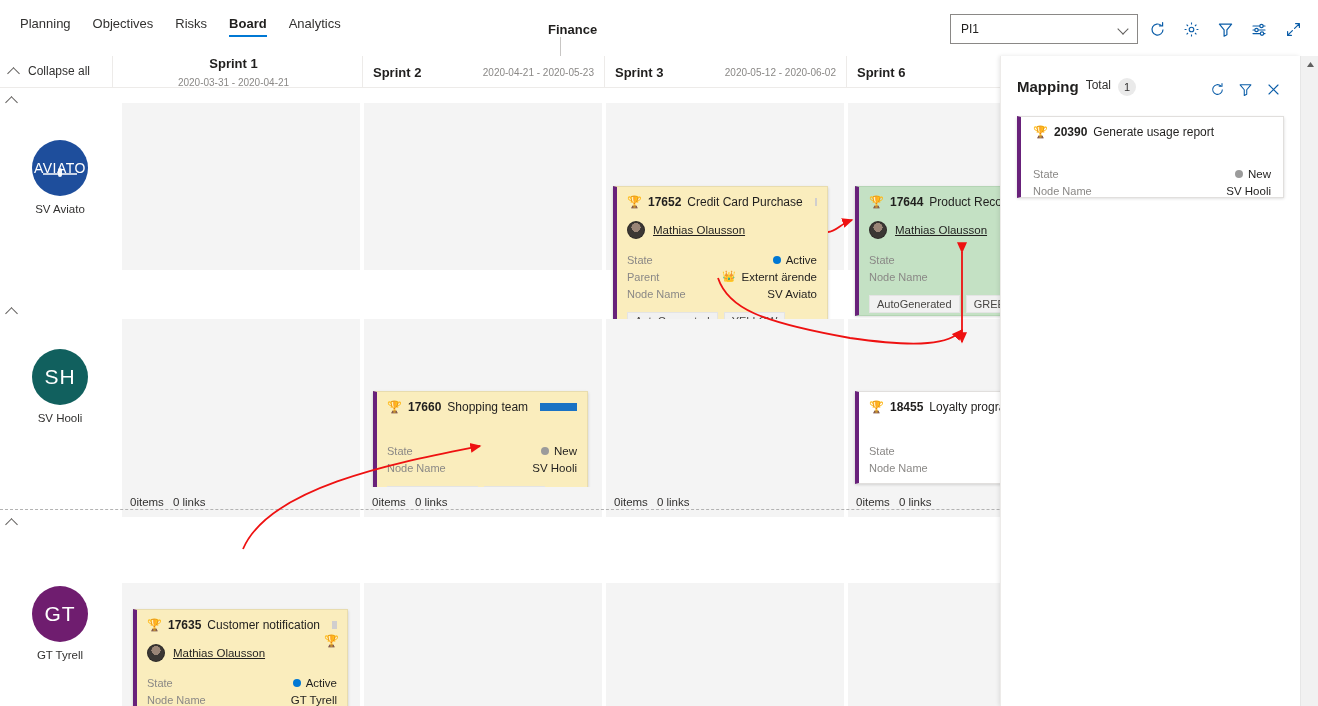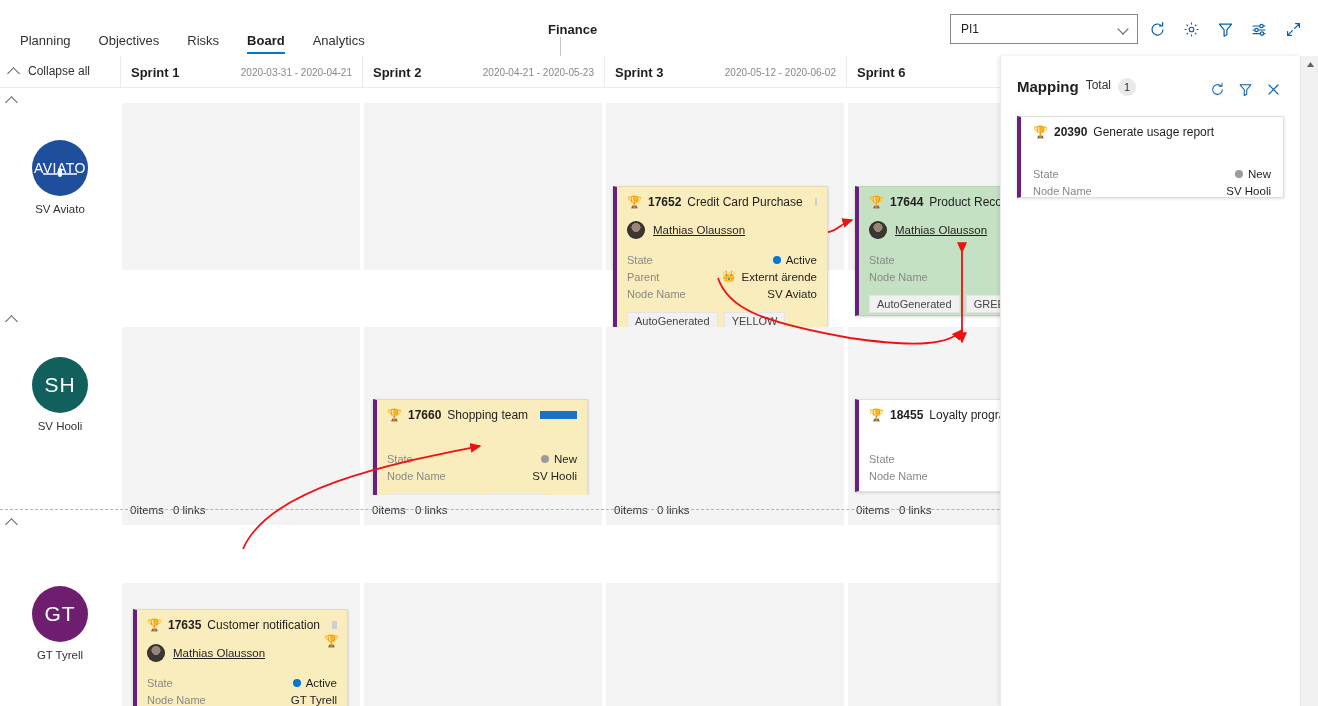--- a/index.html
+++ b/index.html
@@ -12,21 +12,21 @@
     font-size: 12px;
     color: #201f1e;
   }
   #app { position: relative; width: 1318px; height: 706px; }
 
   
   .topbar {
     position: absolute; left: 0; top: 0; width: 1318px; height: 56px;
     background: #ffffff; border-bottom: 1px solid #ffffff;
   }
-  .nav-tabs { position: absolute; left: 10px; top: 33px; display: flex; gap: 8px; }
+  .nav-tabs { position: absolute; left: 10px; top: 16px; display: flex; gap: 2px; }
   .nav-tab {
     font-size: 13px; color: #323130; padding: 0 10px 6px 10px;
     cursor: pointer; white-space: nowrap; position: relative;
   }
   .nav-tab.active { font-weight: bold; color: #201f1e; }
   .nav-tab.active::after {
     content: ""; position: absolute; left: 10px; right: 10px; bottom: 0px;
     height: 2px; background: #0078d4;
   }
   .ctx { position: absolute; left: 548px; top: 12px; display: flex; align-items: flex-start; flex-direction: column; }
@@ -242,21 +242,21 @@
     </div>
   </div>
 
   <div class="board">
 
     <div class="col-head-row">
       <div class="collapse-all">
         <span class="caret-up"></span>
         <span>Collapse all</span>
       </div>
-      <div class="sprint-head" style="left:120px;width:242px;">
+      <div class="sprint-head" style="left:112px;width:242px;flex-direction:column;">
         <span class="sprint-name">Sprint 1</span>
         <span class="sprint-dates">2020-03-31 - 2020-04-21</span>
       </div>
       <div class="sprint-head" style="left:362px;width:242px;">
         <span class="sprint-name">Sprint 2</span>
         <span class="sprint-dates">2020-04-21 - 2020-05-23</span>
       </div>
       <div class="sprint-head" style="left:604px;width:242px;">
         <span class="sprint-name">Sprint 3</span>
         <span class="sprint-dates">2020-05-12 - 2020-06-02</span>
@@ -344,21 +344,21 @@
             <span class="field-val">SV A</span>
           </div>
         </div>
         <div class="card-tags">
           <span class="tag">AutoGenerated</span>
           <span class="tag">GREEN</span>
         </div>
       </div>
     </div>
 
-    <div class="team-lane" style="top:251px;height:210px;">
+    <div class="team-lane" style="top:243px;height:210px;">
       <div class="lane-left">
         <span class="lane-caret caret-up"></span>
         <div style="margin-top:50px;display:flex;flex-direction:column;align-items:center;">
           <div class="avatar" style="background:#11605e;">
             <span>SH</span>
           </div>
           <div class="avatar-label">SV Hooli</div>
         </div>
       </div>
       <div class="cell" style="left:122px;top:20px;width:238px;height:168px;"></div>

